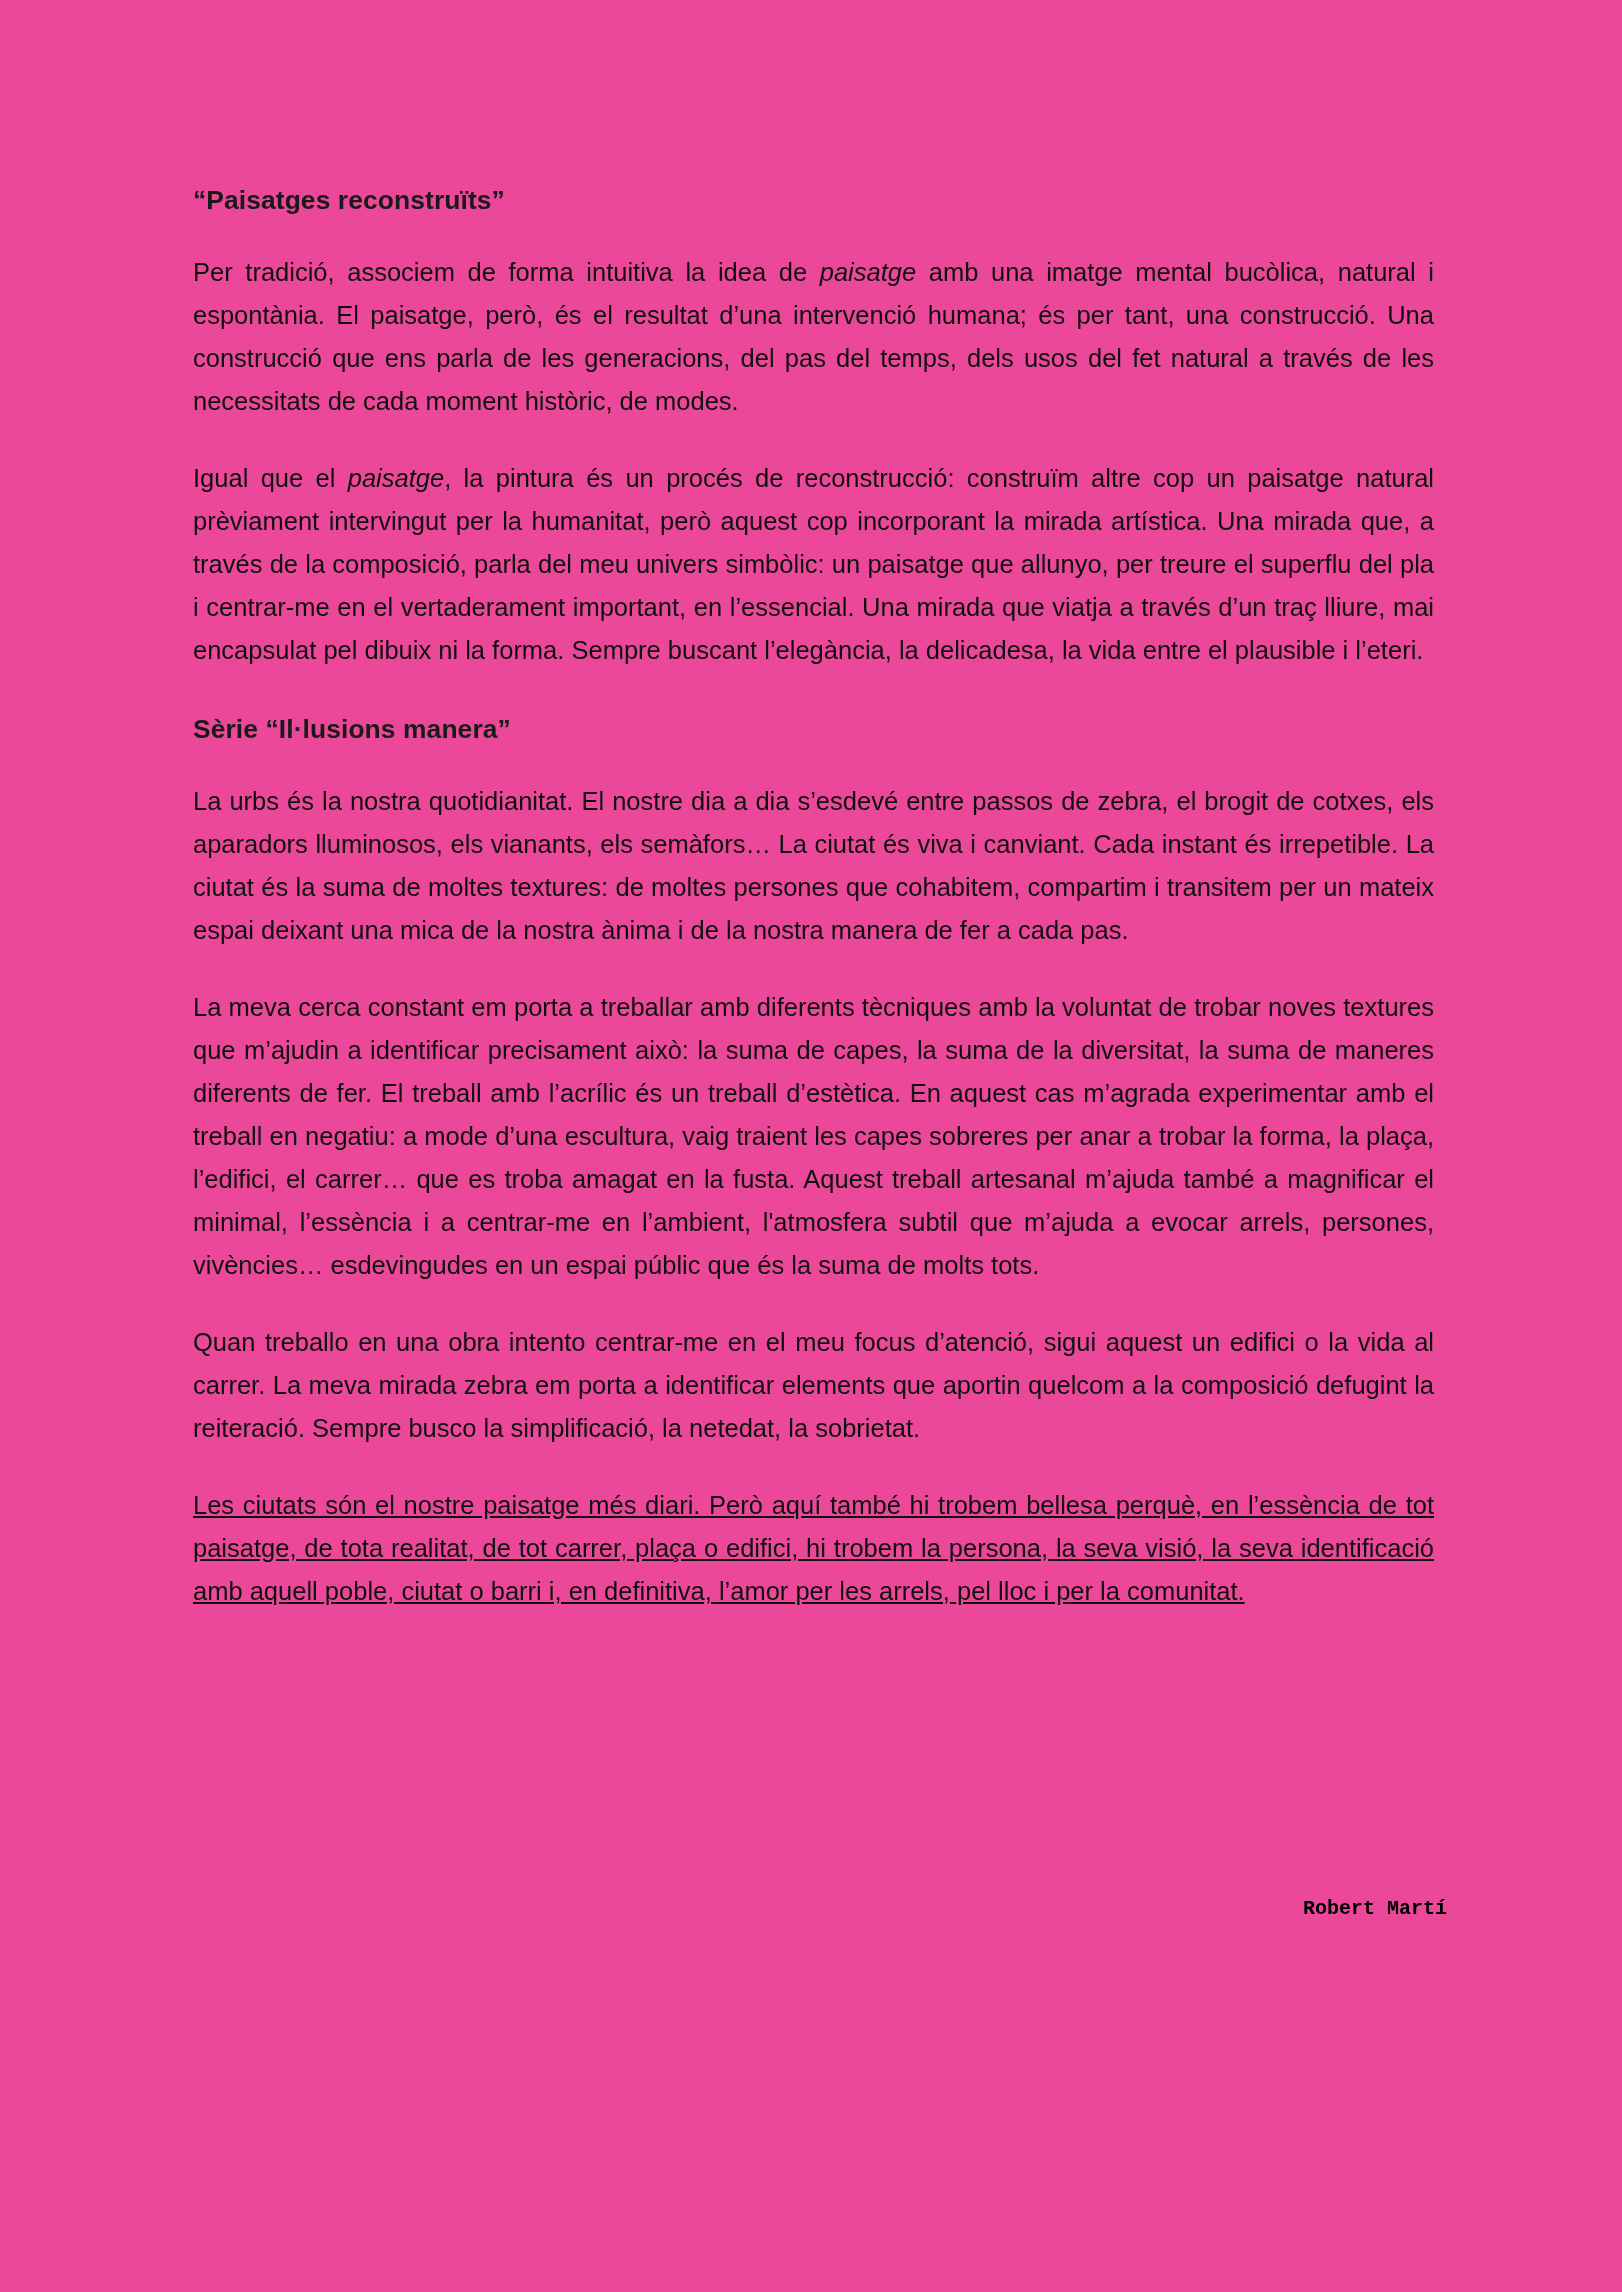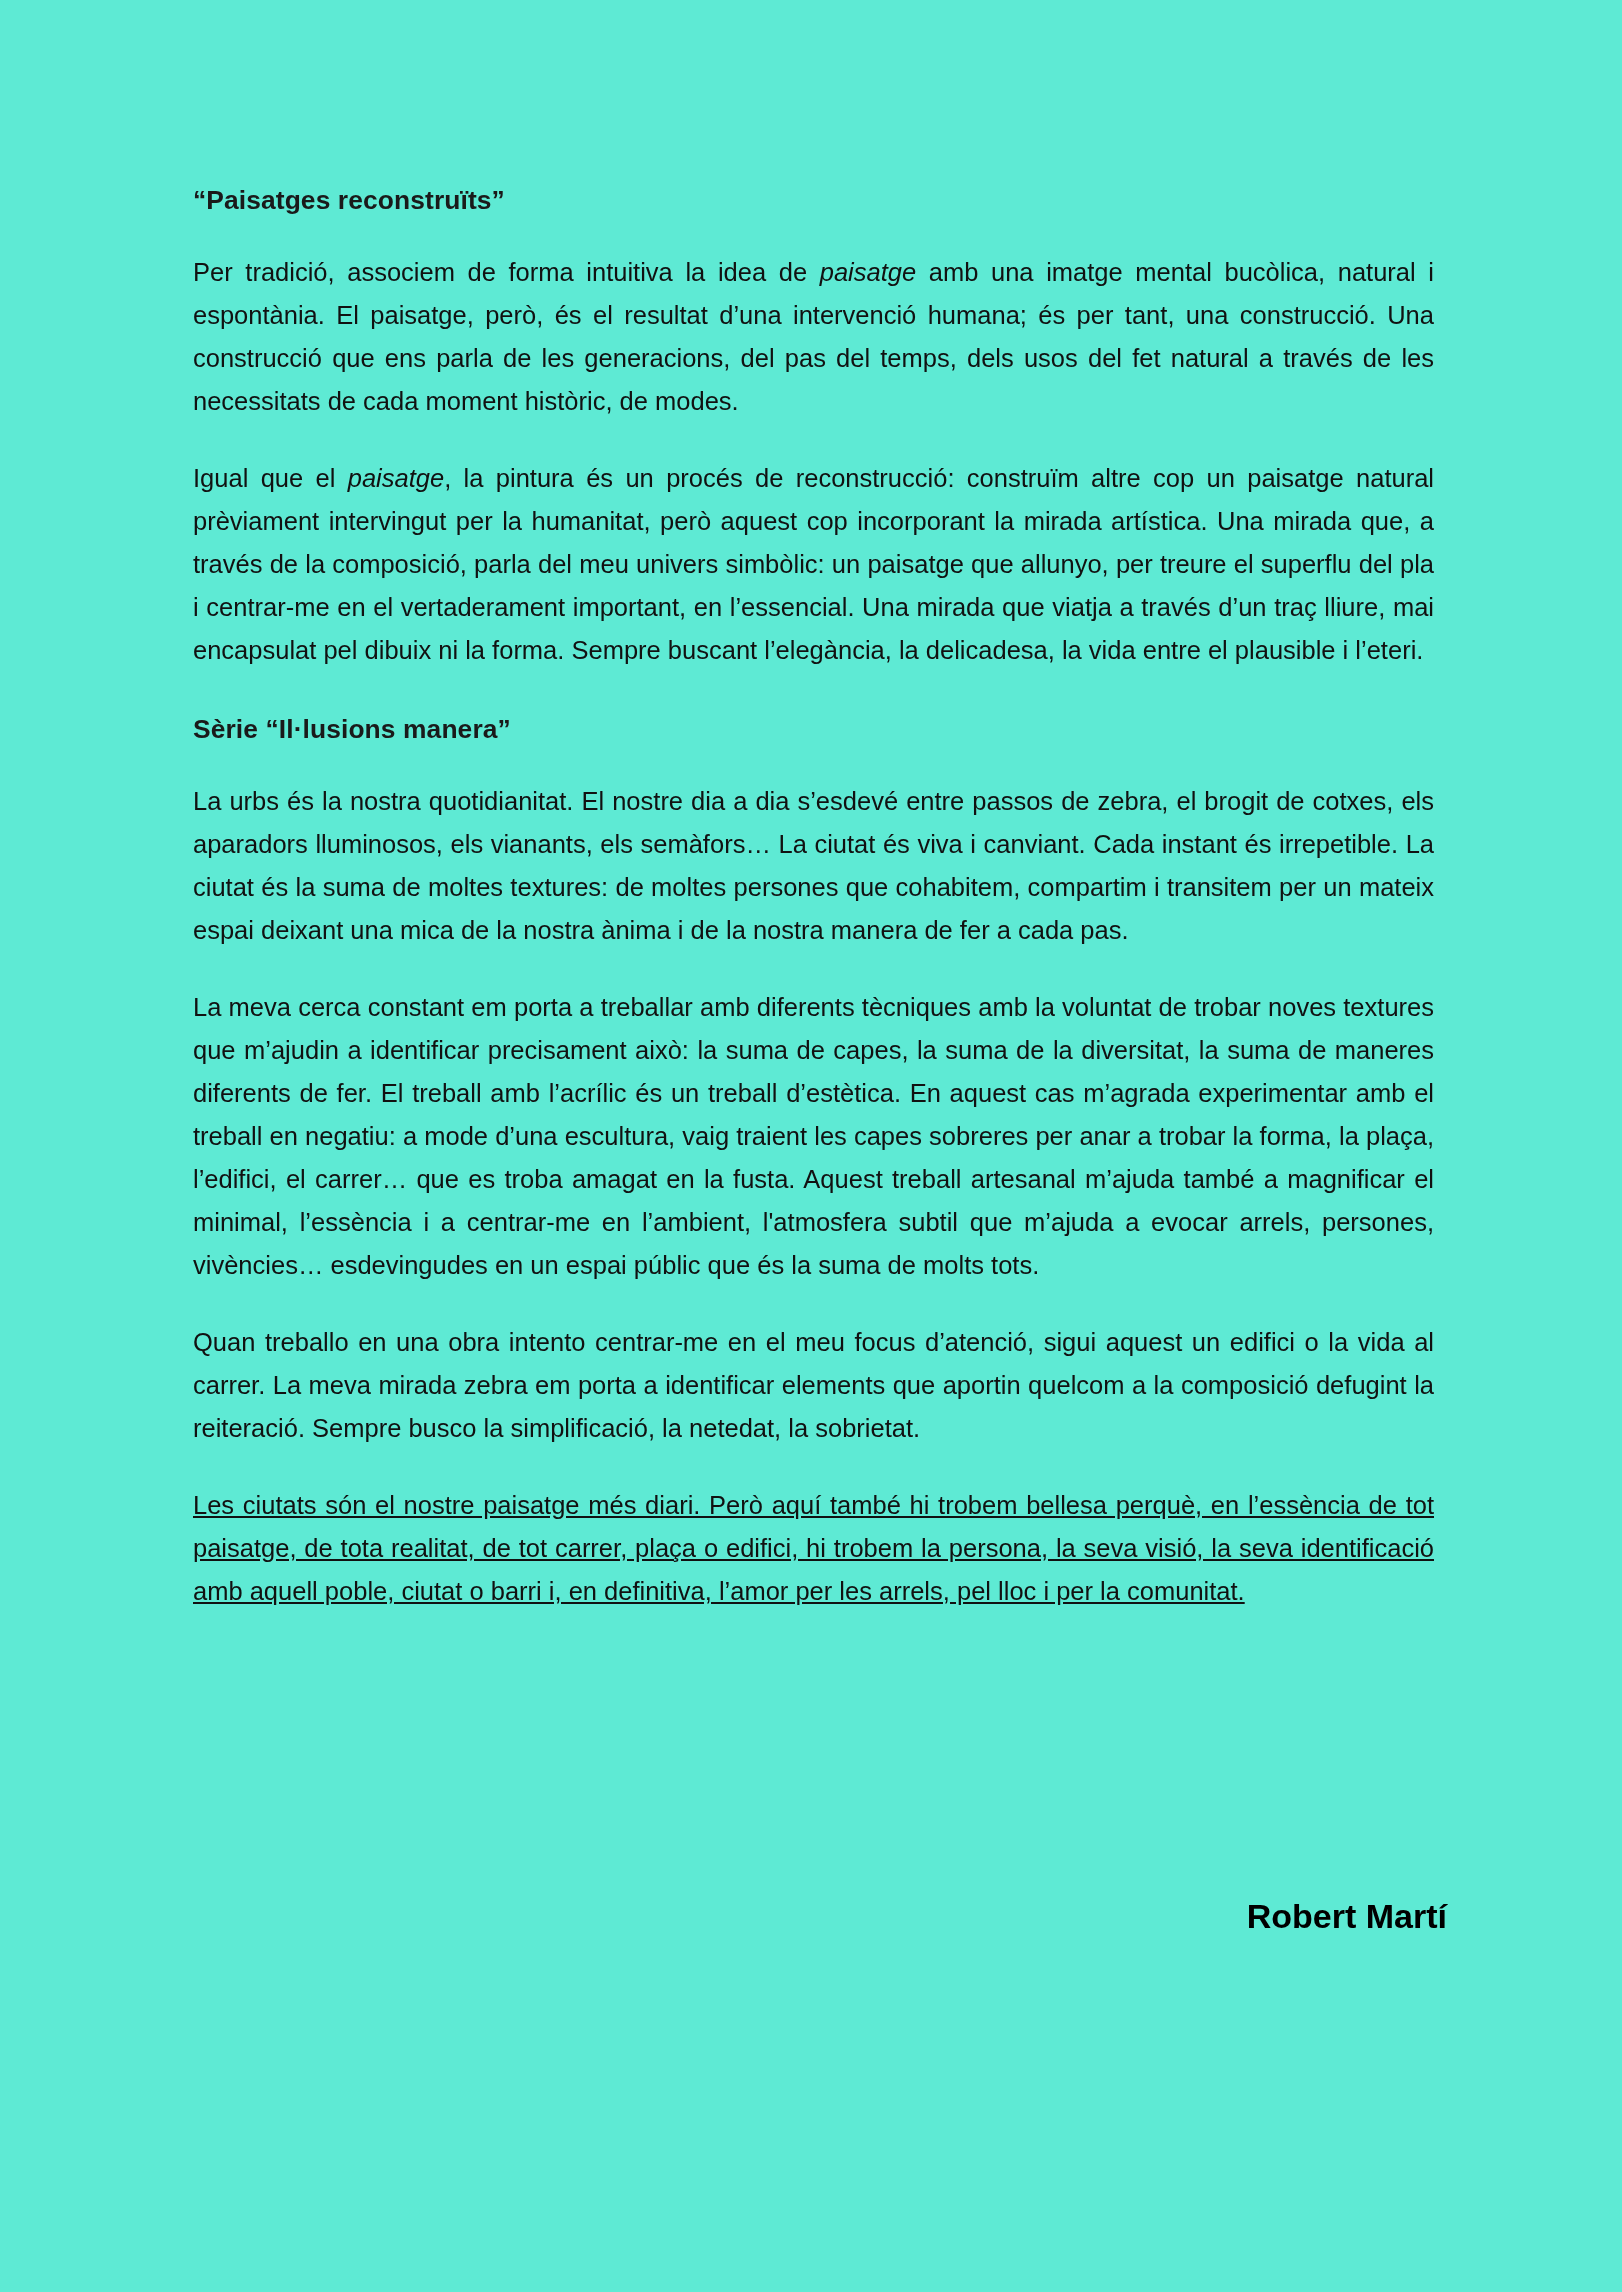--- a/index.html
+++ b/index.html
@@ -4,21 +4,21 @@
 <style>
   html, body {
     margin: 0;
     padding: 0;
     background: #ffffff;
   }
   .page {
     position: relative;
     width: 1623px;
     height: 2293px;
-    background: #5eead4;
+    background: #ec4899;
     box-sizing: border-box;
     padding: 0;
     overflow: hidden;
     font-family: "Liberation Sans", sans-serif;
     color: #000000;
   }
   .content {
     position: absolute;
     left: 193px;
     top: 184px;
@@ -57,23 +57,23 @@
   }
   .italic {
     font-style: italic;
   }
   .signature {
     position: absolute;
     left: 193px;
     top: 1897px;
     width: 1254px;
     text-align: right;
-    font-family: Liberation Sans, sans-serif;
+    font-family: Liberation Mono, monospace;
     font-weight: bold;
-    font-size: 34px;
+    font-size: 20px;
     color: #000000;
   }
 </style>
 </head>
 <body>
 
 <div class="page">
 
   <div class="content">
 

